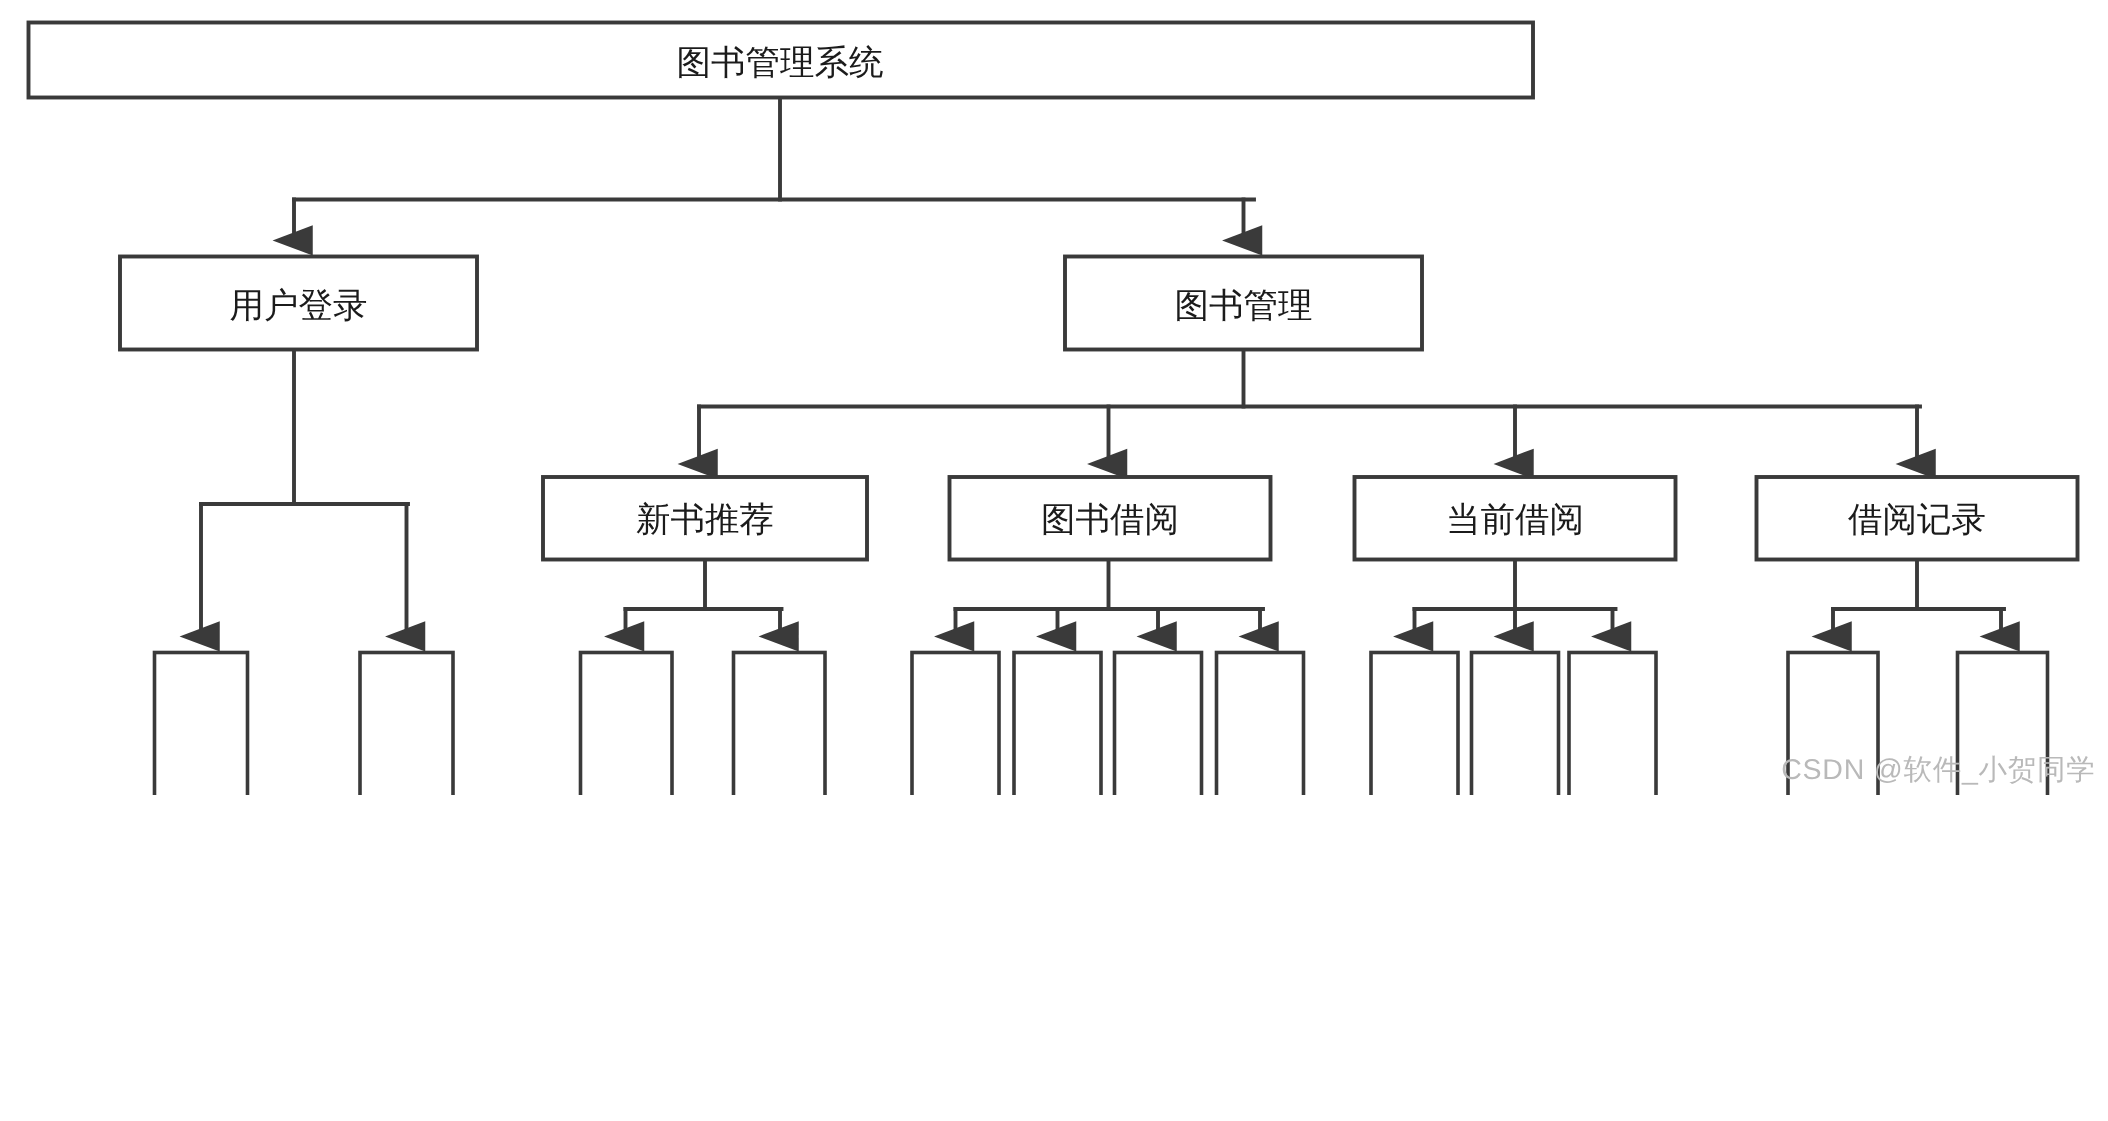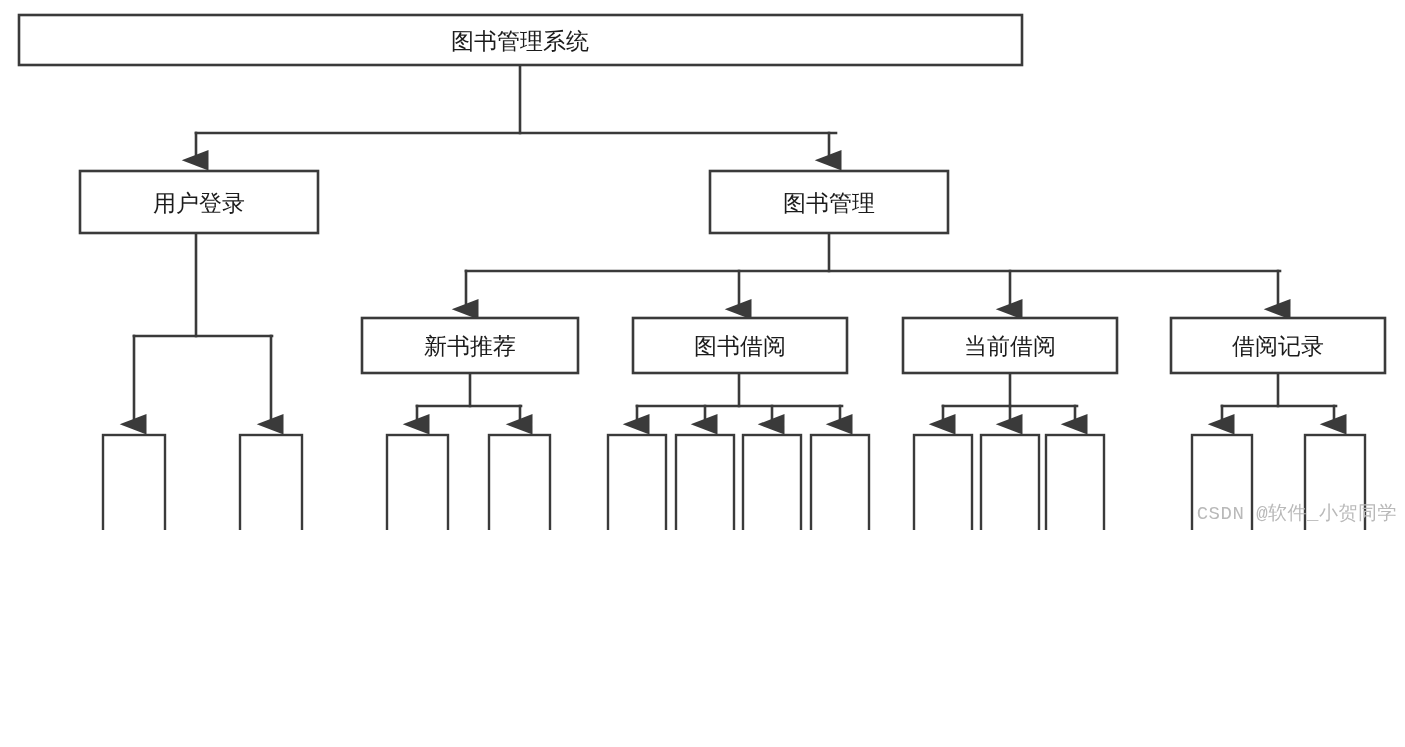--- a/index.html
+++ b/index.html
@@ -61,21 +61,21 @@
     letter-spacing: 2px;
     color: #1b1b1b;
     white-space: nowrap;
     text-align: center;
     pointer-events: none;
   }
   .watermark {
     position: absolute;
     right: 8px;
     bottom: 4px;
-    font-family: Liberation Mono, monospace;
+    font-family: Liberation Sans, sans-serif;
     font-size: 19px;
     color: #b9b9b9;
     letter-spacing: 0.5px;
     white-space: nowrap;
     text-align: right;
   }
 </style>
 </head>
 <body>
 

